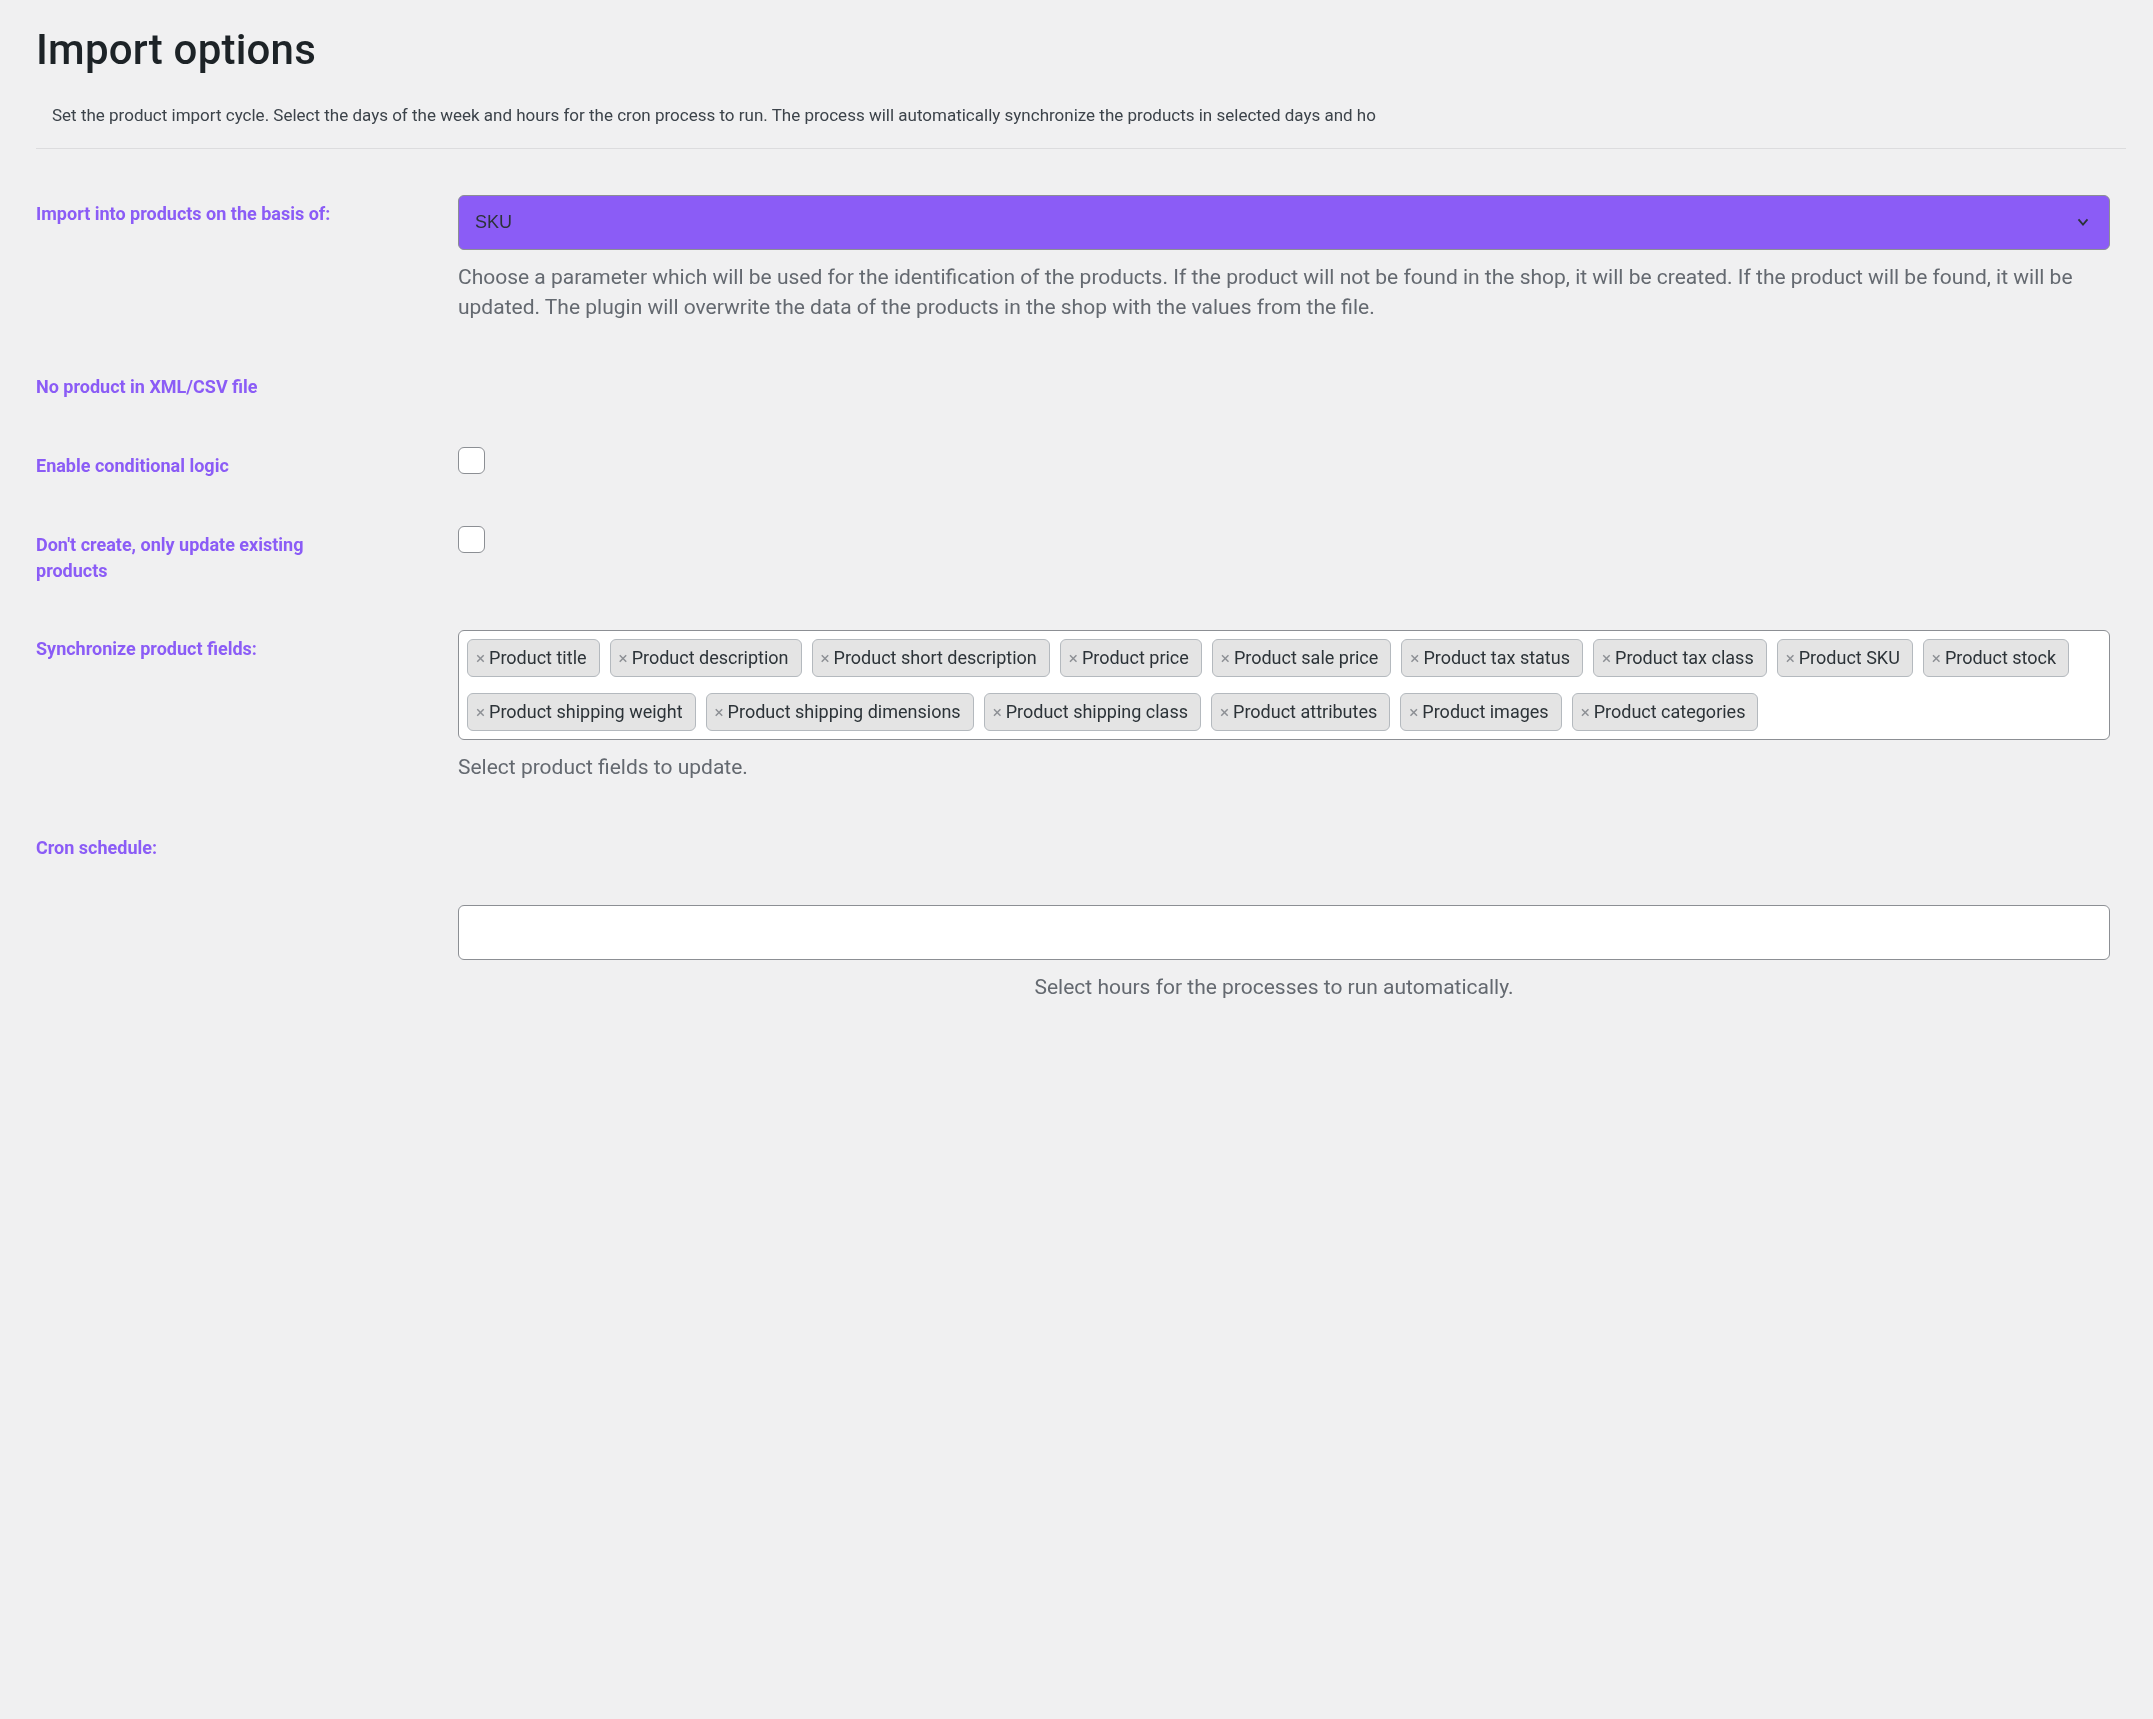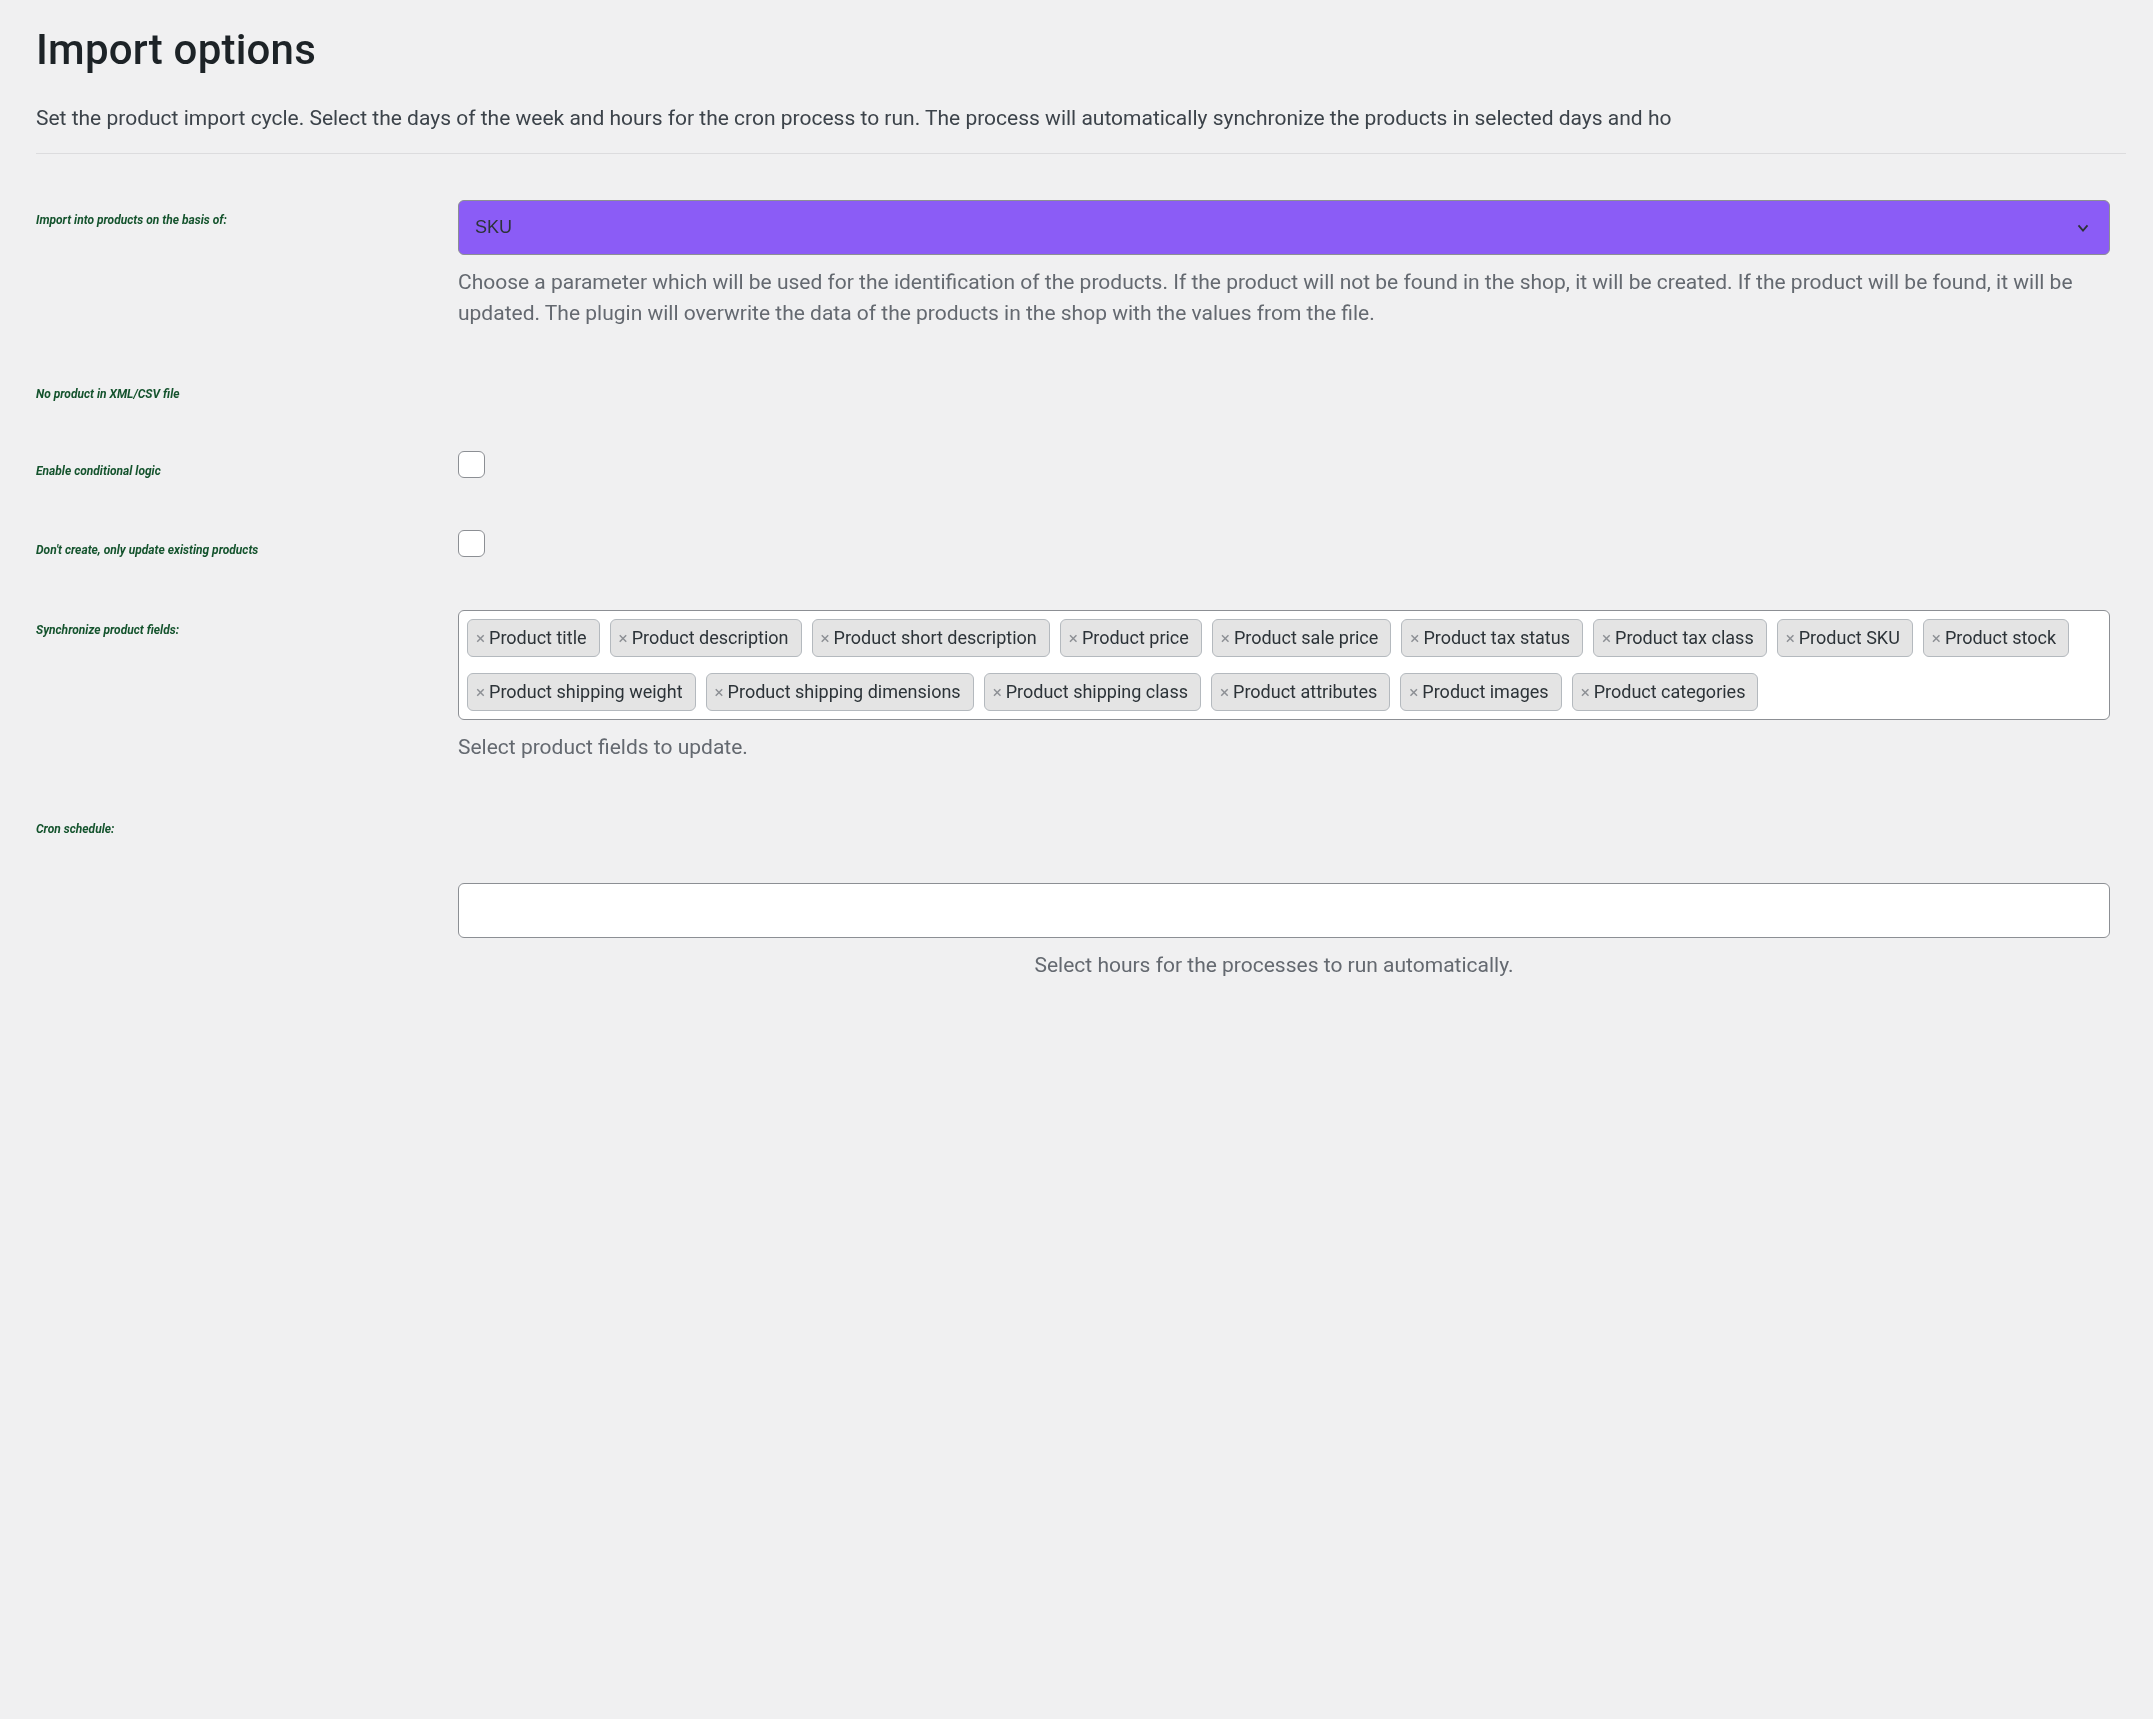--- a/index.html
+++ b/index.html
@@ -16,49 +16,48 @@
     width: 2153px;
   }
   h1.title {
     font-size: 42px;
     font-weight: 500;
     margin: 0 0 22px 0;
     letter-spacing: 0.2px;
     color: #1d2327;
   }
   p.intro {
-    font-size: 21px;
+    font-size: 17px;
     color: #3c434a;
-    margin: 0 0 20px 0;
+    margin: 0 0 20px 16px;
     white-space: nowrap;
     overflow: hidden;
   }
   hr.rule {
     border: none;
     border-top: 1px solid #dcdcde;
     margin: 0 0 46px 0;
     width: 2090px;
   }
 
   .form-row {
     display: grid;
     grid-template-columns: 422px 1652px;
     margin-bottom: 46px;
     align-items: start;
   }
   .form-row .label-cell {
     padding-top: 6px;
   }
   .form-row .label-cell label {
-    font-size: 12px;
+    font-size: 18px;
     font-weight: 700;
-    color: #14532d;
+    color: #8b5cf6;
     display: inline-block;
     max-width: 338px;
-    font-style: italic;
   }
   .form-row .field-cell { }
 
   .select-wrap {
     position: relative;
     width: 1652px;
   }
   .select {
     width: 100%;
     height: 55px;

